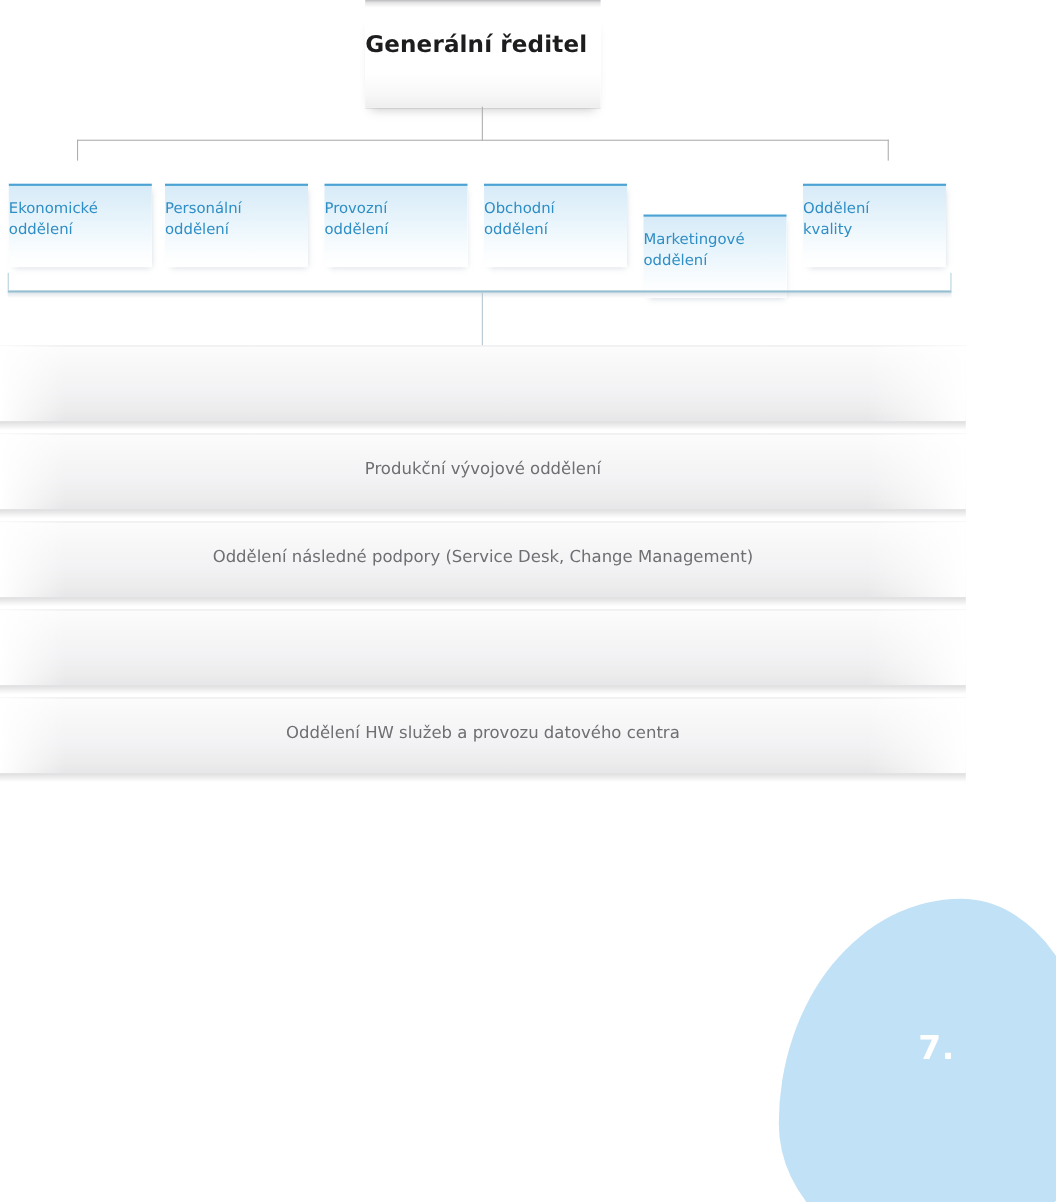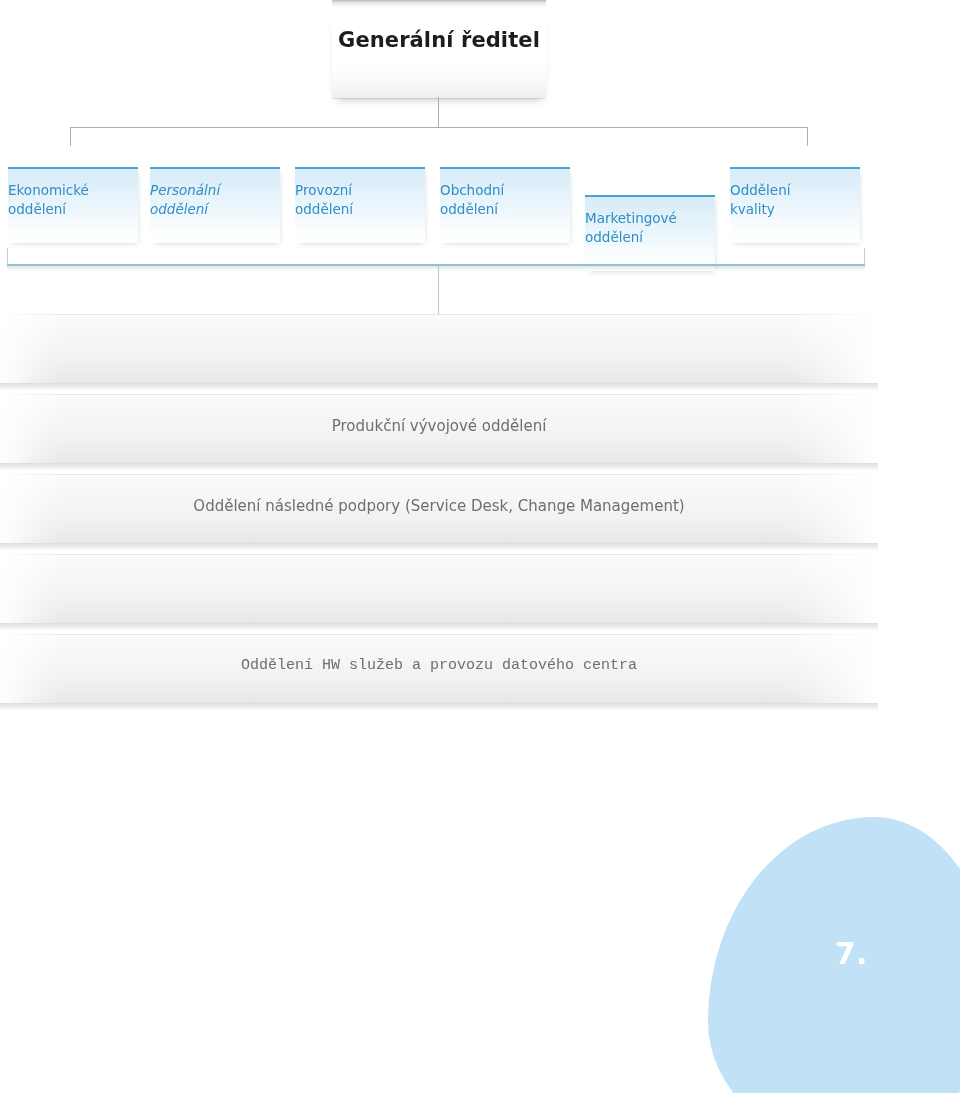--- a/index.html
+++ b/index.html
@@ -42,21 +42,21 @@
     background: linear-gradient(to bottom,
                 #ffffff 0%, #ffffff 62%, #f7f7f8 86%, #eeeeef 100%);
     box-shadow: 0 6px 9px -5px rgba(120,120,126,0.45),
                 0 1px 0 0 rgba(210,210,214,0.55);
   }
   .root-title {
     position: absolute;
     left: 332px;
     top: 28px;
     width: 214px;
-    text-align: center;
+    text-align: left;
     font-size: 21px;
     font-weight: bold;
     color: #1d1d1f;
     letter-spacing: 0.1px;
     white-space: nowrap;
   }
 
   
   .conn-root-down {
     position: absolute;
@@ -243,21 +243,21 @@
 
   <div class="bracket-bar"></div>
   <div class="bracket-stub left"></div>
   <div class="bracket-stub right"></div>
 
   <div class="dept-row" id="dept-row">
       <div class="dept-box" style="left: 8px;">
         <div class="dept-label">Ekonomické
 oddělení</div>
       </div>
-      <div class="dept-box" style="left: 150px; font-style: italic;">
+      <div class="dept-box" style="left: 150px;">
         <div class="dept-label">Personální
 oddělení</div>
       </div>
       <div class="dept-box" style="left: 295px;">
         <div class="dept-label">Provozní
 oddělení</div>
       </div>
       <div class="dept-box" style="left: 440px;">
         <div class="dept-label">Obchodní
 oddělení</div>
@@ -291,21 +291,21 @@
       </div>
       <div class="unit-bar" style="top: 474px;">
         <div class="unit-label">Oddělení následné podpory (Service Desk, Change Management)</div>
         <div class="fade-l"></div>
         <div class="fade-r"></div>
       </div>
       <div class="unit-bar" style="top: 554px;">
         <div class="fade-l"></div>
         <div class="fade-r"></div>
       </div>
-      <div class="unit-bar" style="top: 634px; font-family: Liberation Mono, monospace;">
+      <div class="unit-bar" style="top: 634px;">
         <div class="unit-label">Oddělení HW služeb a provozu datového centra</div>
         <div class="fade-l"></div>
         <div class="fade-r"></div>
       </div>
     </div>
 
   <div class="corner-blob"></div>
   <div class="page-number">7.</div>
 
 </div>

